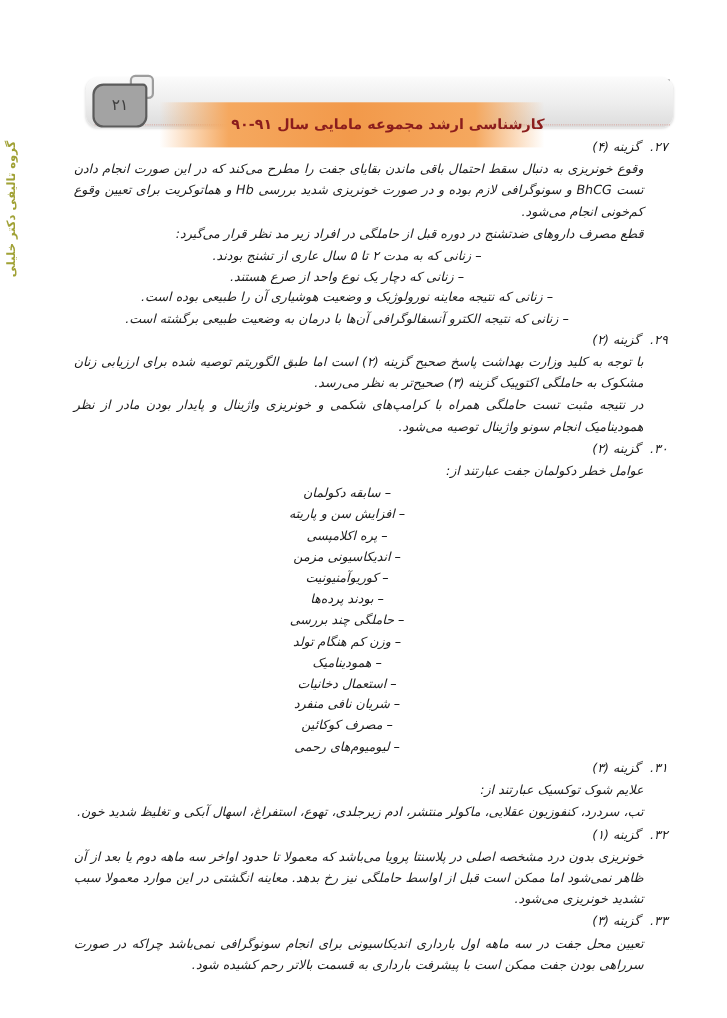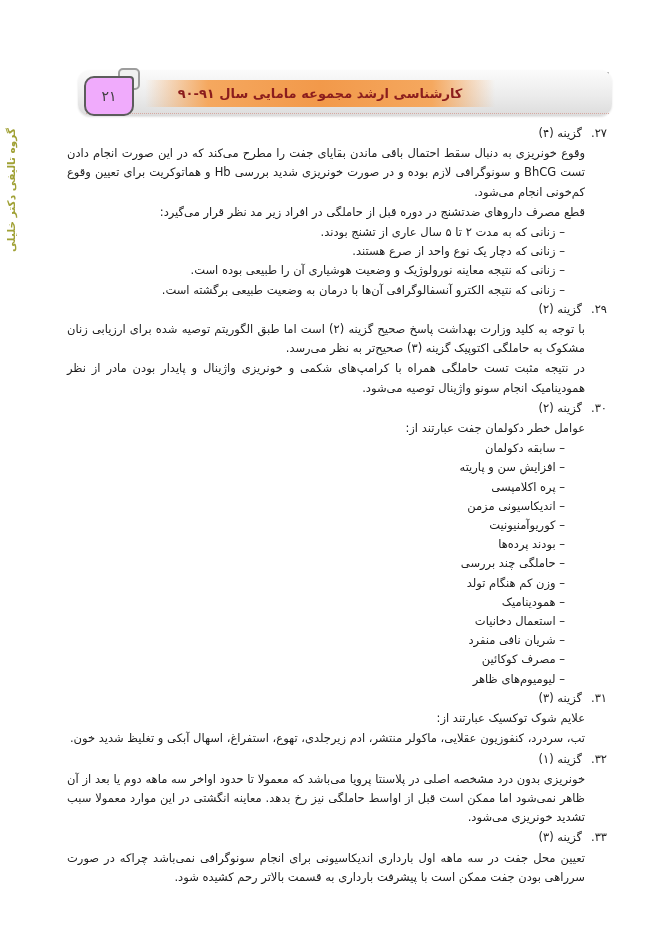--- a/index.html
+++ b/index.html
@@ -17,60 +17,60 @@
   }
   .dotted-top{
     position:absolute;top:72px;left:396px;right:52px;
     border-top:2px dotted #b9b9b9;
   }
   .dotted-bottom{
     position:absolute;top:113px;left:86px;right:52px;
     border-top:1px dotted #d7a9a2;
   }
   .title-band{
-    position:absolute;top:80px;left:145px;width:350px;height:27px;
+    position:absolute;top:93px;left:145px;width:350px;height:41px;
     background:linear-gradient(90deg,rgba(245,164,92,0) 0%,#f5a85f 18%,#f2994a 50%,#f5a85f 82%,rgba(245,164,92,0) 100%);
-    display:flex;align-items:center;justify-content:center;
+    display:flex;align-items:center;
   }
   .title-band span{
     font-size:13px;font-weight:bold;color:#8b1d1d;letter-spacing:0;
     white-space:nowrap;
   }
   .pagebox{
     position:absolute;top:76px;left:84px;width:46px;height:36px;
-    background:#f0abfc;border:2px solid #5c5c5c;
+    background:#a3a3a3;border:2px solid #5c5c5c;
     border-radius:10px;border-top-right-radius:4px;
     display:flex;align-items:center;justify-content:center;
     font-size:14px;color:#3f3f3f;z-index:3;
   }
   .pagebox-corner{
     position:absolute;top:68px;left:118px;width:18px;height:18px;
     background:#f0f0f0;border:2px solid #9d9d9d;border-radius:5px;z-index:2;
   }
   
   .side-label{
     position:absolute;left:-57px;top:182px;width:140px;height:16px;
     transform:rotate(-90deg);transform-origin:center;
     text-align:center;font-size:10.5px;font-weight:bold;color:#a0a135;
     white-space:nowrap;
   }
   
   .content{
     position:absolute;top:124px;right:54px;left:66px;
     font-size:11.5px;line-height:19.2px;
   }
-  .item{margin:0;}
+  .item{margin:0;font-style:italic;}
   .item-head{padding-right:0;}
   .q-no{margin-left:9px;}
   .item p{
     margin:1px;padding-right:21px;
     text-align:justify;text-align-last:right;
   }
   .bullet{
-    margin:0;padding-right:42px;text-align:right;
+    margin:0;padding-right:42px;text-align:center;
   }
 </style>
 </head>
 <body>
 
 <div class="dotted-top"></div>
 <div class="gray-banner"></div>
 <div class="dotted-bottom"></div>
 <div class="title-band">
   <span>کارشناسی ارشد مجموعه مامایی سال ۹۱-۹۰</span>
@@ -117,21 +117,21 @@
     <div class="bullet">– پره اکلامپسی</div>
     <div class="bullet">– اندیکاسیونی مزمن</div>
     <div class="bullet">– کوریوآمنیونیت</div>
     <div class="bullet">– بودند پرده‌ها</div>
     <div class="bullet">– حاملگی چند بررسی</div>
     <div class="bullet">– وزن کم هنگام تولد</div>
     <div class="bullet">– همودینامیک</div>
     <div class="bullet">– استعمال دخانیات</div>
     <div class="bullet">– شریان نافی منفرد</div>
     <div class="bullet">– مصرف کوکائین</div>
-    <div class="bullet">– لیومیوم‌های ظاهر</div>
+    <div class="bullet">– لیومیوم‌های رحمی</div>
   </div>
 
   <div class="item">
     <div class="item-head">
       <span class="q-no">۳۱.</span><span>گزینه (۳)</span>
     </div>
     <p>علایم شوک توکسیک عبارتند از:</p>
     <p>تب، سردرد، کنفوزیون عقلایی، ماکولر منتشر، ادم زیرجلدی، تهوع، استفراغ، اسهال آبکی و تغلیظ شدید خون.</p>
   </div>
 

